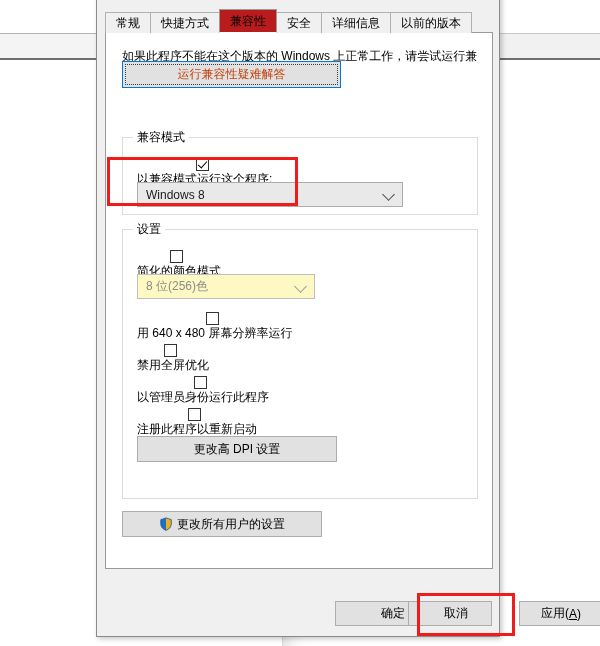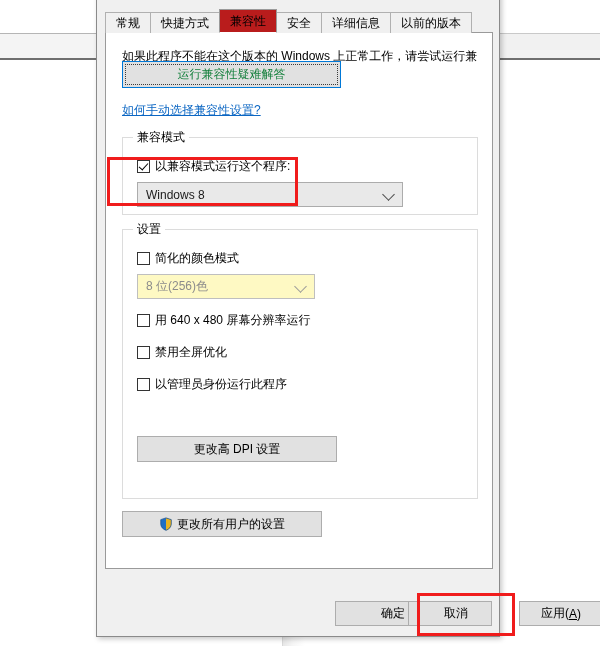--- a/index.html
+++ b/index.html
@@ -141,21 +141,21 @@
 
   
   #btn-troubleshoot {
     position: absolute;
     left: 16px; top: 28px;
     width: 219px; height: 27px;
     background: #e1e1e1;
     border: 1px solid #0078d7;
     box-sizing: border-box;
     font-size: 12px;
-    color: #15803d;
+    color: #c2410c;
     display: flex;
     align-items: center;
     justify-content: center;
     padding: 0;
     font-family: inherit;
     cursor: default;
     text-align: right;
   }
   #btn-troubleshoot .focus-rect {
     position: absolute;
@@ -199,20 +199,21 @@
   }
 
   
   .cb-row {
     position: absolute;
     display: flex;
     align-items: center;
     font-size: 12px;
     color: #000;
     white-space: nowrap;
+    flex-direction: column;
   }
   .cbox {
     width: 13px; height: 13px;
     border: 1px solid #333333;
     background: #ffffff;
     box-sizing: border-box;
     margin-right: 5px;
     position: relative;
     flex: none;
   }
@@ -341,21 +342,20 @@
 
   <div id="tabpage">
 
     <div class="intro-text">如果此程序不能在这个版本的 Windows 上正常工作，请尝试运行兼容性疑难解答。</div>
 
     <button id="btn-troubleshoot">
       <span>运行兼容性疑难解答</span>
       <span class="focus-rect"></span>
     </button>
 
-    <a class="help-link" href="#">如何手动选择兼容性设置?</a>
 
     <div class="groupbox" id="group-compat">
       <div class="group-title">兼容模式</div>
 
       <div class="cb-row" style="left:14px; top:20px;">
         <span class="cbox checked"></span>
         <span>以兼容模式运行这个程序:</span>
       </div>
 
       <div class="combo" style="left:14px; top:44px; width:266px;">
@@ -385,20 +385,24 @@
       <div class="cb-row" style="left:14px; top:114px;">
         <span class="cbox"></span>
         <span>禁用全屏优化</span>
       </div>
 
       <div class="cb-row" style="left:14px; top:146px;">
         <span class="cbox"></span>
         <span>以管理员身份运行此程序</span>
       </div>
 
+      <div class="cb-row" style="left:14px; top:178px;">
+        <span class="cbox"></span>
+        <span>注册此程序以重新启动</span>
+      </div>
 
       <button class="btn" style="left:14px; top:206px; width:200px; height:26px;">
         <span>更改高 DPI 设置</span>
       </button>
     </div>
 
     <button class="btn" style="left:16px; top:478px; width:200px; height:26px;">
       <span class="shield">
         <svg width="14" height="14" viewBox="0 0 16 16" xmlns="http://www.w3.org/2000/svg">
           <path d="M8 1 L14 3 L14 8 C14 11.5 11.2 14.2 8 15.2 C4.8 14.2 2 11.5 2 8 L2 3 Z" fill="#1f6fc4"></path>

